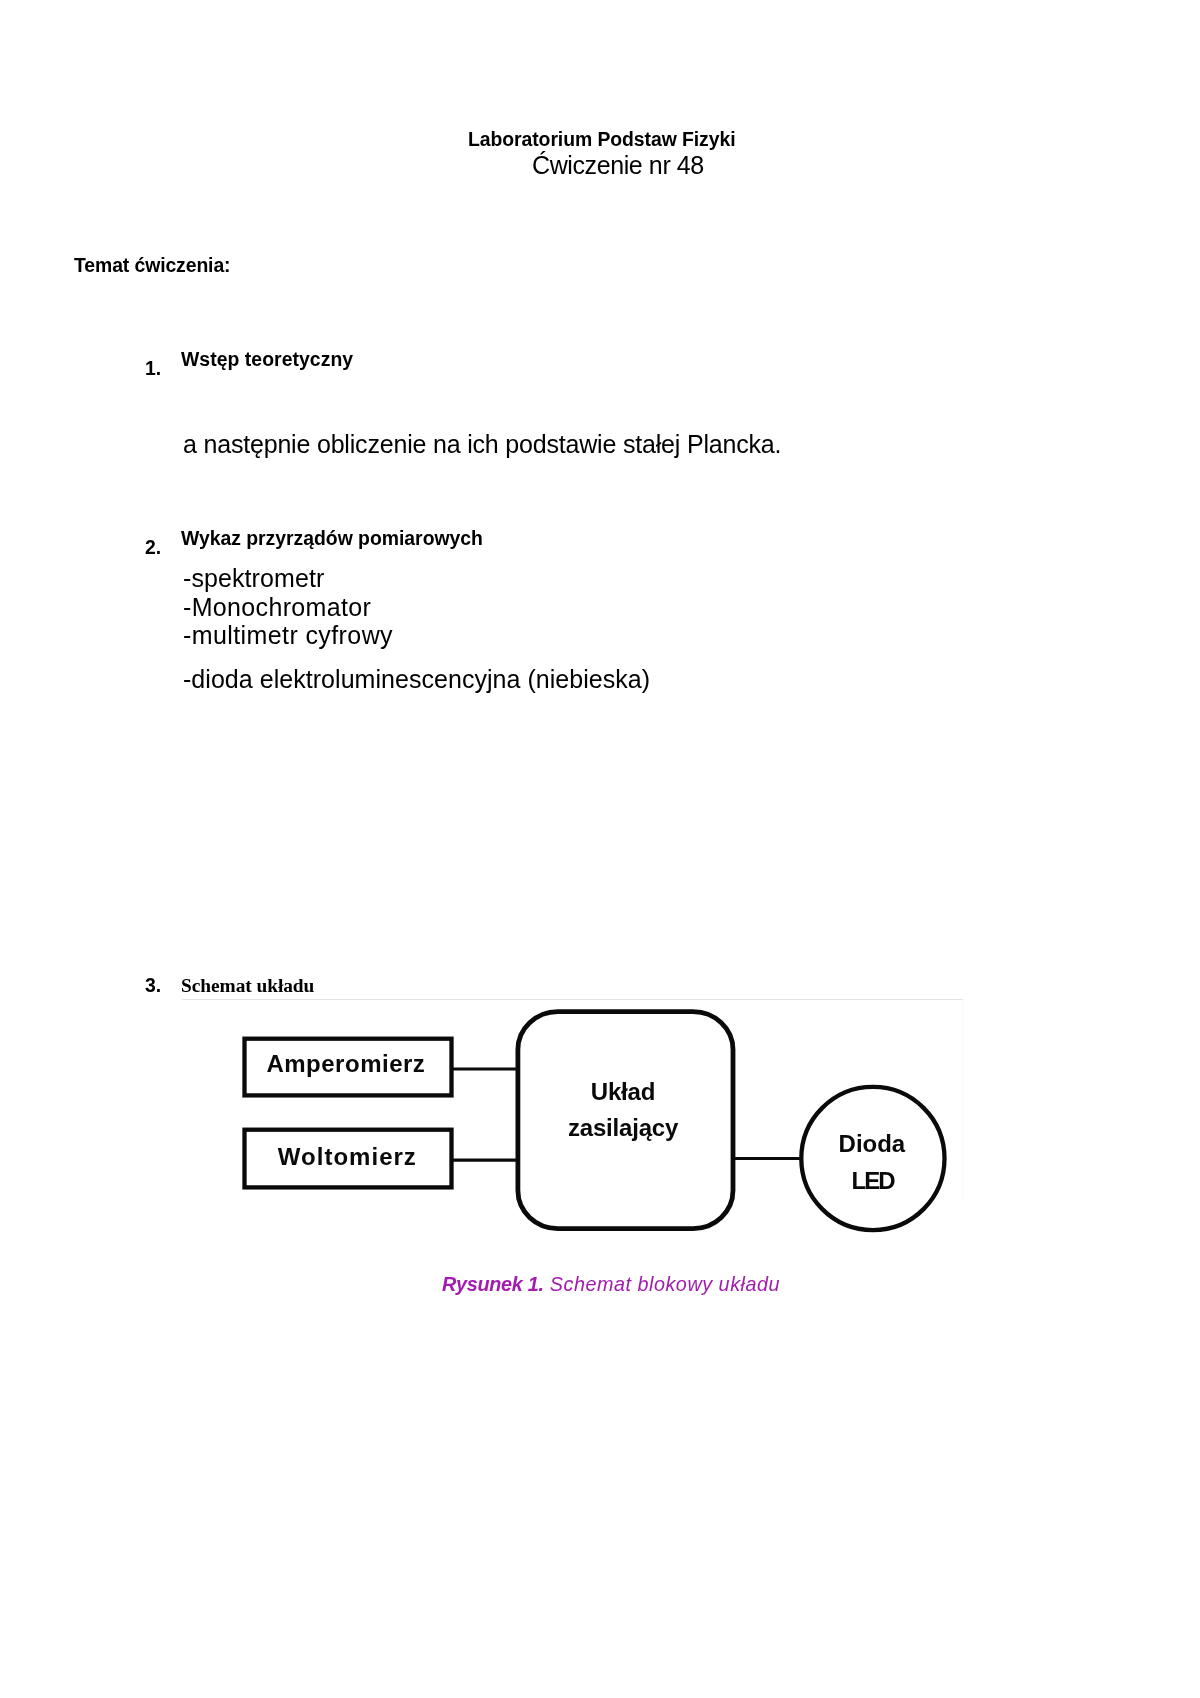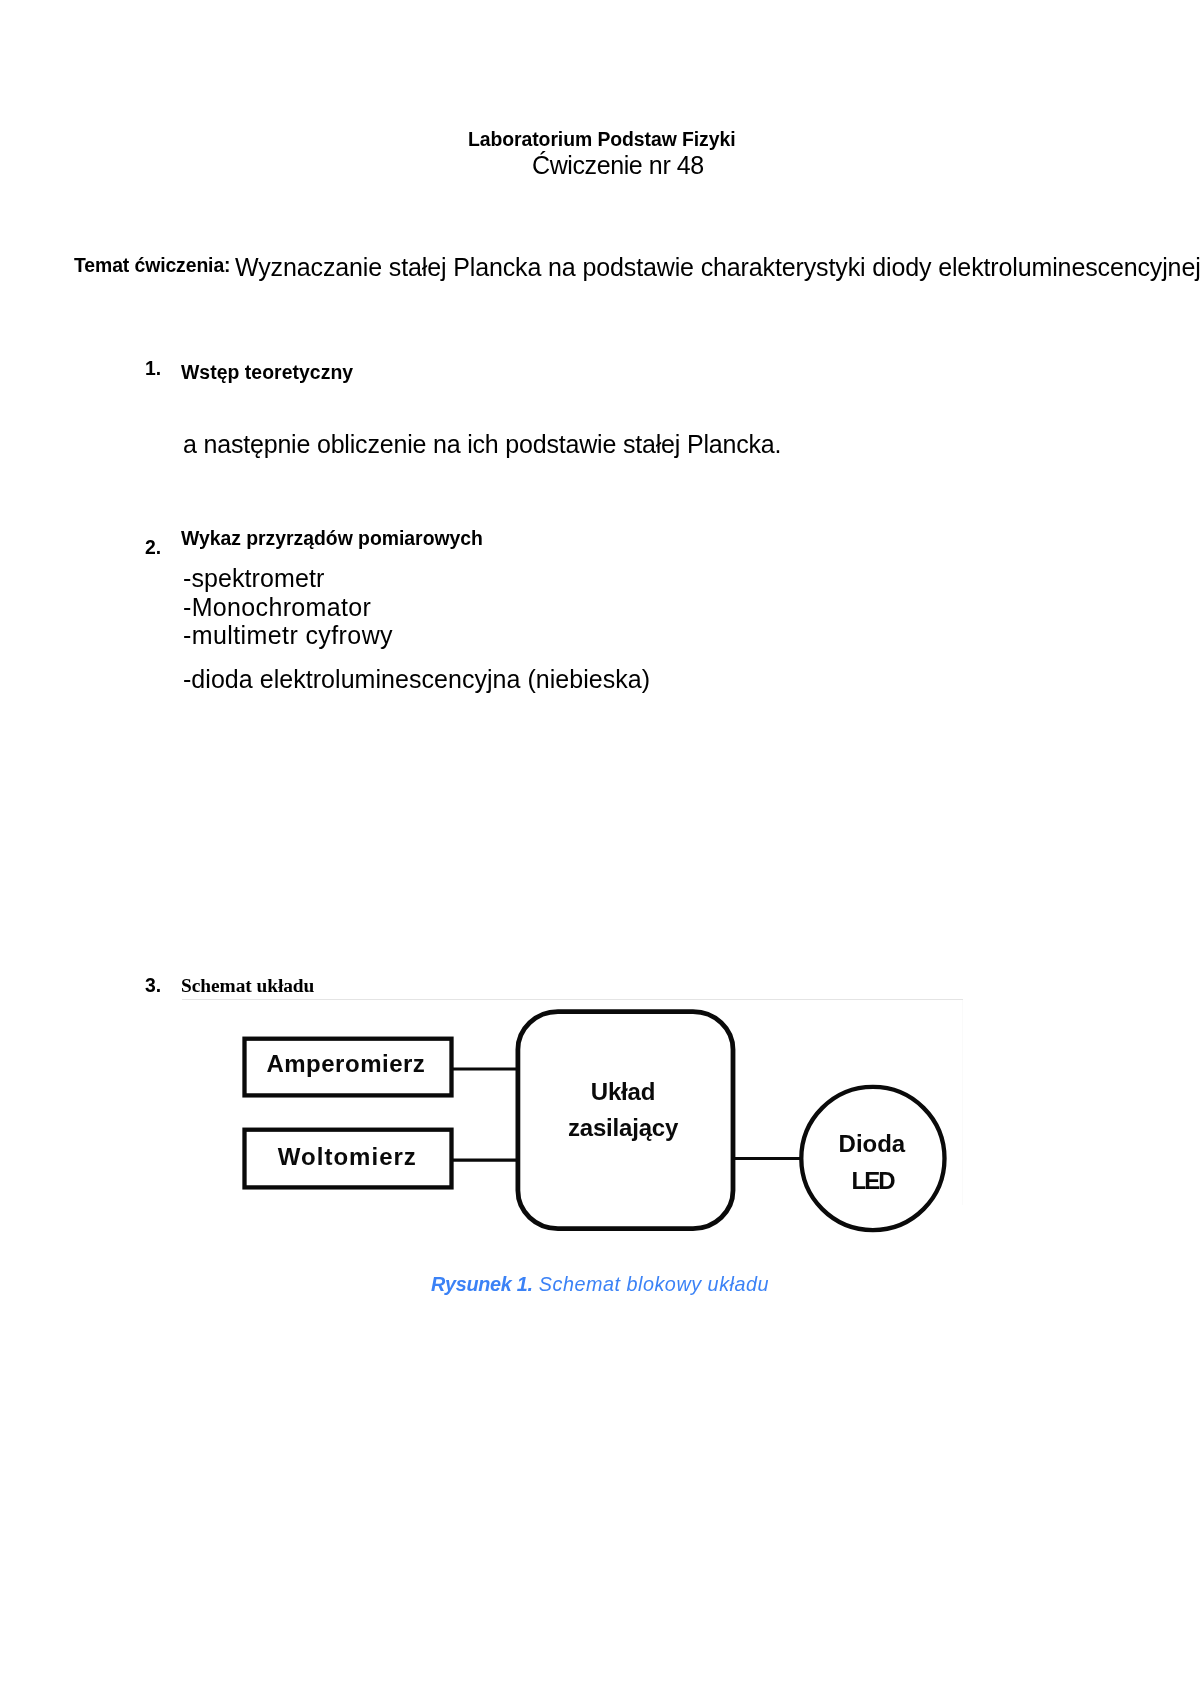--- a/index.html
+++ b/index.html
@@ -23,24 +23,23 @@
 </head>
 <body>
 
 <div class="page">
 
   <div class="abs bld" style="left:468.2px;top:106px;letter-spacing:-0.07px;margin-top:24px;">Laboratorium Podstaw Fizyki</div>
 
   <div class="abs reg" style="left:531.5px;top:152.8px;letter-spacing:-0.4px;">Ćwiczenie nr 48</div>
 
   <div class="abs bld" style="left:74.2px;top:255.7px;letter-spacing:-0.1px;">Temat ćwiczenia:</div>
-  <div class="abs reg" style="left:235px;top:254.7px;letter-spacing:-0.13px;">Wyznaczanie stałej Plancka na podstawie charakterystyki diody elektroluminescencyjnej</div>
 
   <div class="abs bld" style="left:145.4px;top:358.5px;">1.</div>
-  <div class="abs bld" style="left:180.9px;top:363px;letter-spacing:0.05px;">Wstęp teoretyczny</div>
+  <div class="abs bld" style="left:180.9px;top:350px;letter-spacing:0.05px;">Wstęp teoretyczny</div>
   <div class="abs reg" style="left:182.8px;top:431.7px;letter-spacing:-0.19px;">a następnie obliczenie na ich podstawie stałej Plancka.</div>
 
   <div class="abs bld" style="left:145.4px;top:537.8px;">2.</div>
   <div class="abs bld" style="left:181px;top:529px;letter-spacing:-0.02px;">Wykaz przyrządów pomiarowych</div>
   <div class="abs reg" style="left:183.3px;top:565.5px;letter-spacing:0.09px;">-spektrometr</div>
   <div class="abs reg" style="left:183.3px;top:594.6px;letter-spacing:0.34px;">-Monochromator</div>
   <div class="abs reg" style="left:183.3px;top:623.1px;letter-spacing:0.4px;">-multimetr cyfrowy</div>
   <div class="abs reg" style="left:182.7px;top:667px;letter-spacing:0.04px;text-align:center;">-dioda elektroluminescencyjna (niebieska)</div>
 
   <div class="abs bld" style="left:145.4px;top:975.8px;">3.</div>
@@ -62,15 +61,15 @@
       <circle cx="690.9" cy="158.5" r="71.6" fill="#ffffff" stroke="#0a0a0a" stroke-width="4.3"></circle>
       <text x="84.4" y="72.1" style="letter-spacing:0.51px">Amperomierz</text>
       <text x="95.8" y="164.8" style="letter-spacing:1.02px">Woltomierz</text>
       <text x="408.8" y="99.5" style="letter-spacing:-0.19px">Układ</text>
       <text x="385.9" y="135.8" style="letter-spacing:-0.18px">zasilający</text>
       <text x="656.6" y="152" style="letter-spacing:-0.02px">Dioda</text>
       <text x="669.6" y="189.2" style="letter-spacing:-2px">LED</text>
     </svg>
   </div>
 
-  <div class="abs caption" style="left:431px;top:1275.4px;color:#3b82f6;"><span class="cl" style="letter-spacing:-0.27px;">Rysunek 1.</span><span style="letter-spacing:0.52px;"> Schemat blokowy układu</span></div>
+  <div class="abs caption" style="left:442px;top:1275.4px;color:#a21caf;"><span class="cl" style="letter-spacing:-0.27px;">Rysunek 1.</span><span style="letter-spacing:0.52px;"> Schemat blokowy układu</span></div>
 
 </div>
 
 </body></html>

